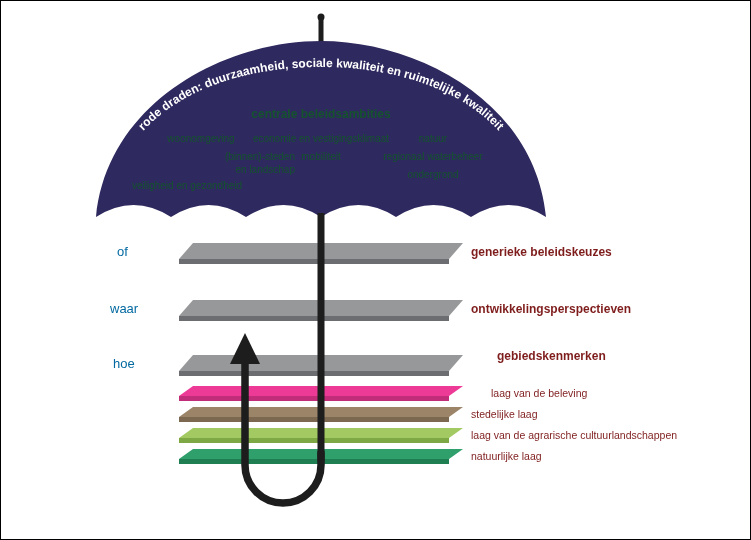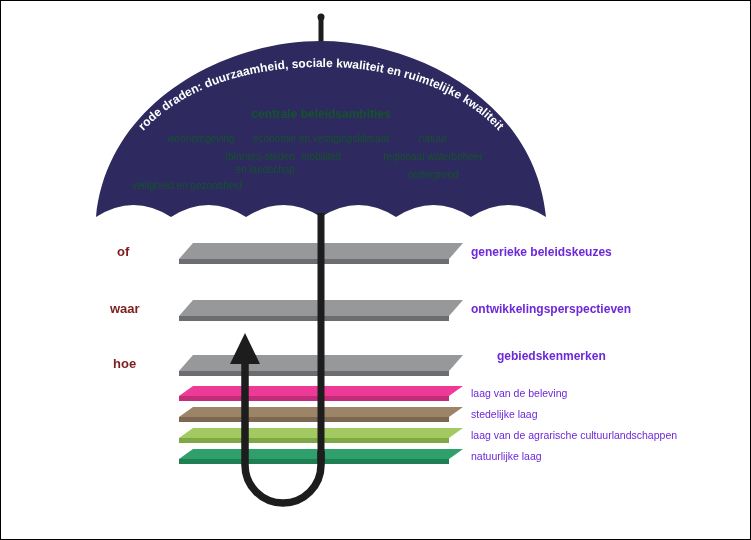--- a/index.html
+++ b/index.html
@@ -6,22 +6,22 @@
   .canvas {
     position:relative; width:751px; height:540px; box-sizing:border-box;
     background:#fff; border:1px solid #000; overflow:hidden;
     font-family:"Liberation Sans", sans-serif;
   }
   .svg-layer { position:absolute; left:0; top:0; }
   .arc-text { font-size:12px; font-weight:bold; fill:#ffffff; }
   .txt { position:absolute; color:#14532d; text-align:center; white-space:pre-line; }
   .heading { font-size:12px; font-weight:bold; }
   .col-item { font-size:10px; line-height:12.5px; }
-  .side-label { position:absolute; color:#7f1d1d; font-size:13px; font-weight:bold; line-height:15px; }
-  .layer-label { position:absolute; color:#6d28d9; font-size:12px; font-weight:bold; line-height:15px; white-space:nowrap; }
+  .side-label { position:absolute; color:#0369a1; font-size:13px; font-weight:normal; line-height:15px; }
+  .layer-label { position:absolute; color:#7f1d1d; font-size:12px; font-weight:bold; line-height:15px; white-space:nowrap; }
   .layer-label.thin { font-size:10.5px; font-weight:normal; line-height:13px; }
 </style>
 </head>
 <body>
 
 <div class="canvas">
 
   <svg class="svg-layer" width="751" height="540" viewBox="0 0 751 540">
 
     <circle cx="320" cy="16" r="3.5" fill="#1d1d1d"></circle>
@@ -79,18 +79,18 @@
   <div class="txt col-item" style="left:342px; top:150px; width:180px;">regionaal waterbeheer</div>
   <div class="txt col-item" style="left:342px; top:168px; width:180px;">ondergrond</div>
 
   <div class="side-label" style="left:116px; top:243px;">of</div>
   <div class="side-label" style="left:109px; top:300px;">waar</div>
   <div class="side-label" style="left:112px; top:355px;">hoe</div>
 
   <div class="layer-label" style="left:470px; top:244px;">generieke beleidskeuzes</div>
   <div class="layer-label" style="left:470px; top:301px;">ontwikkelingsperspectieven</div>
   <div class="layer-label" style="left:470px; top:348px;margin-left:26px;">gebiedskenmerken</div>
-  <div class="layer-label thin" style="left:470px; top:386px;text-align:right;">laag van de beleving</div>
+  <div class="layer-label thin" style="left:490px; top:386px;text-align:right;">laag van de beleving</div>
   <div class="layer-label thin" style="left:470px; top:407px;">stedelijke laag</div>
   <div class="layer-label thin" style="left:470px; top:428px;">laag van de agrarische cultuurlandschappen</div>
   <div class="layer-label thin" style="left:470px; top:449px;">natuurlijke laag</div>
 
 </div>
 
 </body></html>

